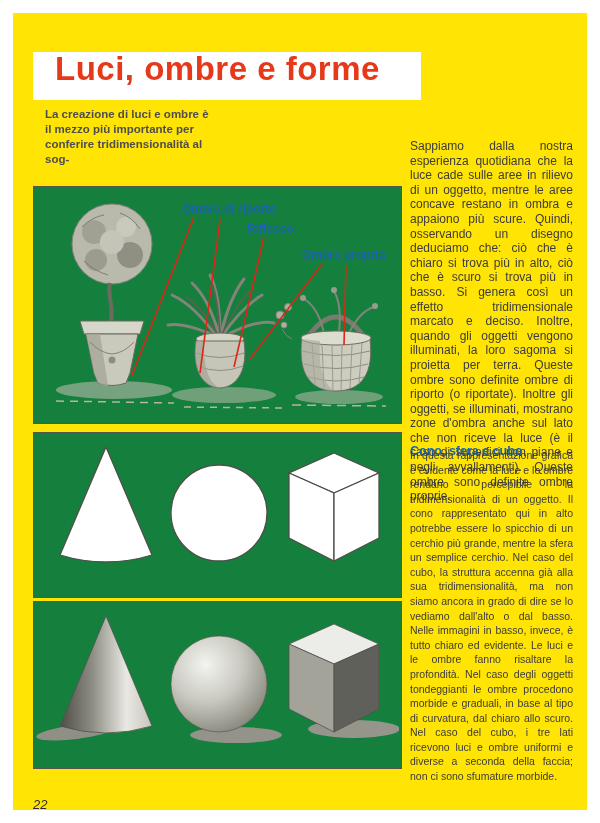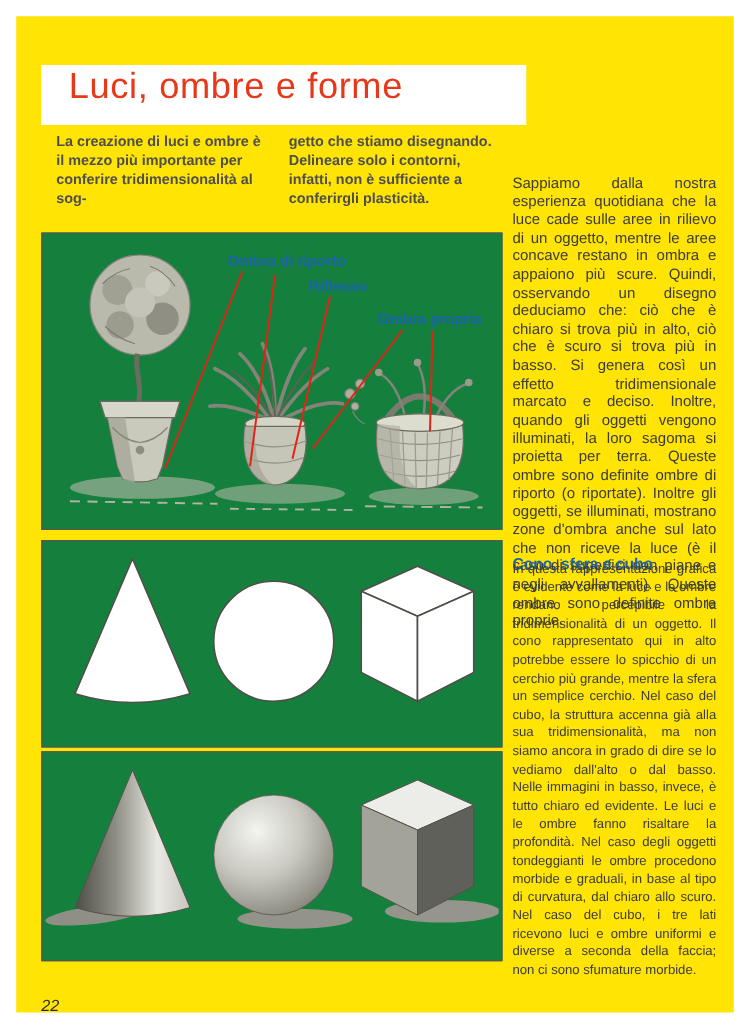--- a/index.html
+++ b/index.html
@@ -1,20 +1,20 @@
 <!DOCTYPE html>
 <html><head>
 <meta charset="utf-8">
 <style>
   html,body{margin:0;padding:0;}
   body{background:#9a9a9a;font-family:"Liberation Sans",sans-serif;}
   .sheet{position:relative;width:600px;height:823px;background:#ffffff;margin:0 auto;overflow:hidden;}
   .yellow-field{position:absolute;left:13px;top:13px;width:574px;height:797px;background:#ffe404;}
   .title-box{position:absolute;left:33px;top:52px;width:388px;height:48px;background:#ffffff;display:flex;align-items:center;}
-  .title-box h1{margin:0 0 14px 22px;font-size:29px;font-weight:400;color:#e6391a;letter-spacing:0.5px;}
+  .title-box h1{margin:0 0 14px 22px;font-size:33px;font-weight:700;color:#e6391a;letter-spacing:0.5px;}
   .intro{position:absolute;left:45px;top:107px;width:362px;display:flex;gap:14px;}
   .intro p{margin:0;width:172px;font-size:11.5px;line-height:15px;font-weight:700;color:#4e4e4e;}
   .panel{position:absolute;left:33px;background:#15803d;border:1px solid #56564e;overflow:hidden;}
   .panel1{top:186px;width:367px;height:236px;}
   .panel2{top:432px;width:367px;height:164px;}
   .panel3{top:601px;width:367px;height:166px;}
   .para1{position:absolute;left:410px;top:139px;width:163px;margin:0;font-size:12px;line-height:14.6px;text-align:justify;color:#3c3c3c;}
   .sec-head{position:absolute;left:410px;top:444px;width:163px;margin:0;font-size:12.5px;font-weight:700;color:#1c63ad;}
   .para2{position:absolute;left:410px;top:448px;width:163px;margin:0;font-size:10.5px;line-height:14.6px;text-align:justify;color:#3c3c3c;}
   .pagenum{position:absolute;left:33px;top:797px;font-size:13px;color:#2b2b2b;font-style:italic;}
@@ -25,21 +25,20 @@
 
 <div class="sheet">
   <div class="yellow-field"></div>
 
   <div class="title-box">
     <h1>Luci, ombre e forme</h1>
   </div>
 
   <div class="intro">
     <p>La creazione di luci e ombre è il mezzo più importante per conferire tridimensionalità al sog-</p>
-    <p>getto che stiamo disegnando. Delineare solo i contorni, infatti, non è sufficiente a conferirgli plasticità.</p>
   </div>
 
   <p class="para1">Sappiamo dalla nostra esperienza quotidiana che la luce cade sulle aree in rilievo di un oggetto, mentre le aree concave restano in ombra e appaiono più scure. Quindi, osservando un disegno deduciamo che: ciò che è chiaro si trova più in alto, ciò che è scuro si trova più in basso. Si genera così un effetto tridimensionale marcato e deciso. Inoltre, quando gli oggetti vengono illuminati, la loro sagoma si proietta per terra. Queste ombre sono definite ombre di riporto (o riportate). Inoltre gli oggetti, se illuminati, mostrano zone d'ombra anche sul lato che non riceve la luce (è il caso di superfici non piane e negli avvallamenti). Queste ombre sono definite ombre proprie.</p>
   <h2 class="sec-head">Cono, sfera e cubo</h2>
   <p class="para2">In questa rappresentazione grafica è evidente come la luce e le ombre rendano percepibile la tridimensionalità di un oggetto. Il cono rappresentato qui in alto potrebbe essere lo spicchio di un cerchio più grande, mentre la sfera un semplice cerchio. Nel caso del cubo, la struttura accenna già alla sua tridimensionalità, ma non siamo ancora in grado di dire se lo vediamo dall'alto o dal basso. Nelle immagini in basso, invece, è tutto chiaro ed evidente. Le luci e le ombre fanno risaltare la profondità. Nel caso degli oggetti tondeggianti le ombre procedono morbide e graduali, in base al tipo di curvatura, dal chiaro allo scuro. Nel caso del cubo, i tre lati ricevono luci e ombre uniformi e diverse a seconda della faccia; non ci sono sfumature morbide.</p>
 
   <div class="panel panel1">
     <svg width="365" height="234" viewBox="0 0 365 234">
 
       <g stroke="#b4b4a6" stroke-width="1.5" fill="none">

